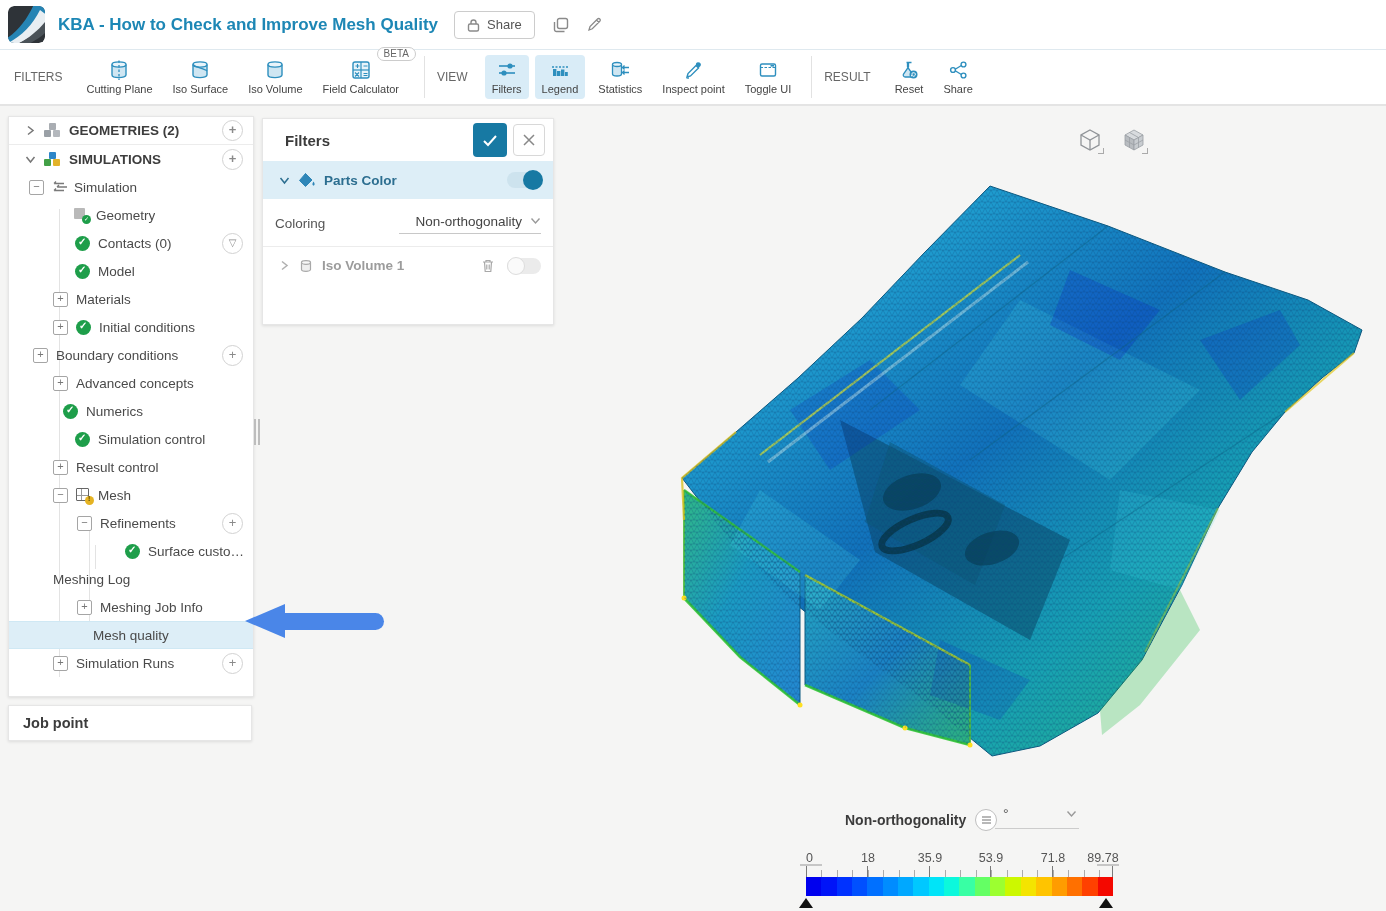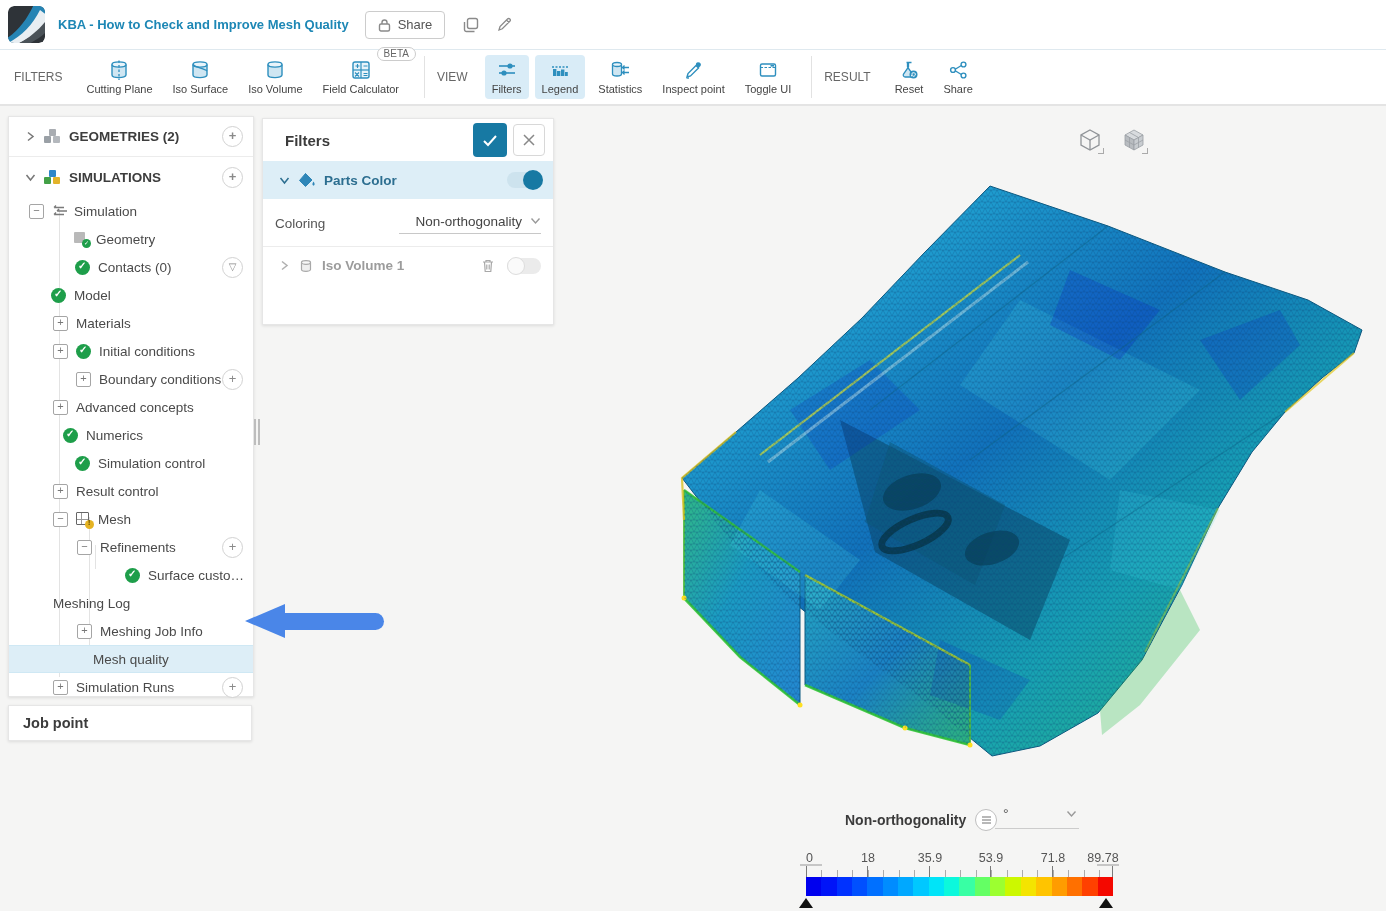--- a/index.html
+++ b/index.html
@@ -3,21 +3,21 @@
 <meta charset="utf-8">
 <style>
   html,body{margin:0;padding:0}
   body{width:1386px;height:911px;position:relative;overflow:hidden;background:#f5f5f4;
        font-family:"Liberation Sans",sans-serif;color:#444}
   .abs{position:absolute}
   
   .appbar{position:absolute;top:0;left:0;width:1386px;height:50px;background:#fff;
           border-bottom:1px solid #dfe9ef;display:flex;align-items:center;padding-left:8px;box-sizing:border-box}
   .logo{width:37px;height:37px;border-radius:6px;overflow:hidden;flex:0 0 auto}
-  .apptitle{margin-left:13px;color:#1d87b5;font-weight:bold;font-size:13px}
+  .apptitle{margin-left:13px;color:#1d87b5;font-weight:bold;font-size:17px}
   .sharebtn{margin-left:16px;height:28px;border:1px solid #ccc;border-radius:4px;background:#fff;
             display:flex;align-items:center;gap:7px;padding:0 12px;font-size:13px;color:#555;cursor:pointer}
   .hicon{margin-left:18px;cursor:pointer;display:flex;align-items:center}
   
   .toolbar{position:absolute;top:50px;left:0;width:1386px;height:56px;background:#fff;
            border-bottom:2px solid #e4e4e4;display:flex;align-items:center;padding-left:12px;box-sizing:border-box}
   .tglabel{font-size:12px;color:#666;margin:0 14px 0 2px;flex:0 0 auto}
   .titem{display:flex;flex-direction:column;align-items:center;gap:2px;padding:4px 7px;margin:0 3px;
          border-radius:4px;position:relative;cursor:pointer;flex:0 0 auto}
   .titem .tlab{font-size:11px;color:#444;white-space:nowrap}
@@ -25,21 +25,21 @@
   .tdivider{width:1px;height:42px;background:#e2e2e2;margin:0 10px;flex:0 0 auto}
   .beta{position:absolute;top:-8px;right:-10px;border:1px solid #ccc;border-radius:8px;background:#fff;
         font-size:10px;color:#666;padding:1px 6px;line-height:10px}
   
   .card{position:absolute;background:#fff;border:1px solid #e6e6e6;box-shadow:0 1px 3px rgba(0,0,0,.10)}
   
   .tree{left:8px;top:116px;width:244px;height:579px}
   .vline{position:absolute;width:1px;background:#e3e3e3}
   .trow{display:flex;align-items:center;height:28px;font-size:13.5px;color:#4a4a4a;cursor:pointer;
         position:relative;box-sizing:border-box}
-  .trow.section{height:40px;font-weight:bold;color:#3d3d3d;border-bottom:1px solid #ececec}
+  .trow.section{height:28px;font-weight:bold;color:#3d3d3d;border-bottom:1px solid #ececec}
   .trow.sel{background:#ddeef7;border-top:1px solid #cfe8f4;border-bottom:1px solid #cfe8f4}
   .tlabel{white-space:nowrap;overflow:hidden;text-overflow:ellipsis}
   .box{width:13px;height:13px;border:1px solid #a5a5a5;background:#fff;border-radius:2px;flex:0 0 auto;
        position:relative;z-index:1}
   .box::before{position:absolute;left:0;right:0;top:-1px;text-align:center;font-size:11px;color:#777;line-height:13px}
   .box.plus::before{content:'+'}
   .box.minus::before{content:'\2212'}
   .gap6{width:6px;flex:0 0 auto}.gap8{width:8px;flex:0 0 auto}
   .ckc{width:15px;height:15px;border-radius:50%;background:#1e9e4a;flex:0 0 auto;position:relative;z-index:1}
   .ckc::after{content:'\2713';color:#fff;font-size:10px;font-weight:bold;position:absolute;left:3px;top:0px}
@@ -428,41 +428,41 @@
     <span class="tlabel">Geometry</span>
   </div>
 
   <div class="trow" style="padding-left:66px">
     <span class="ckc"></span>
     <span class="gap8"></span>
     <span class="tlabel">Contacts (0)</span>
     <span class="rbtn" style="font-size:10px;line-height:18px">▽</span>
   </div>
 
-  <div class="trow" style="padding-left:42px">
+  <div class="trow" style="padding-left:66px">
     <span class="ckc"></span>
     <span class="gap8"></span>
     <span class="tlabel">Model</span>
   </div>
 
   <div class="trow" style="padding-left:44px">
     <span class="box plus"></span>
     <span class="gap8"></span>
     <span class="tlabel">Materials</span>
   </div>
 
   <div class="trow" style="padding-left:44px">
     <span class="box plus"></span>
     <span class="gap8"></span>
     <span class="ckc"></span>
     <span class="gap8"></span>
     <span class="tlabel">Initial conditions</span>
   </div>
 
-  <div class="trow" style="padding-left:67px">
+  <div class="trow" style="padding-left:24px">
     <span class="box plus"></span>
     <span class="gap8"></span>
     <span class="tlabel">Boundary conditions</span>
     <span class="rbtn">+</span>
   </div>
 
   <div class="trow" style="padding-left:44px">
     <span class="box plus"></span>
     <span class="gap8"></span>
     <span class="tlabel">Advanced concepts</span>

